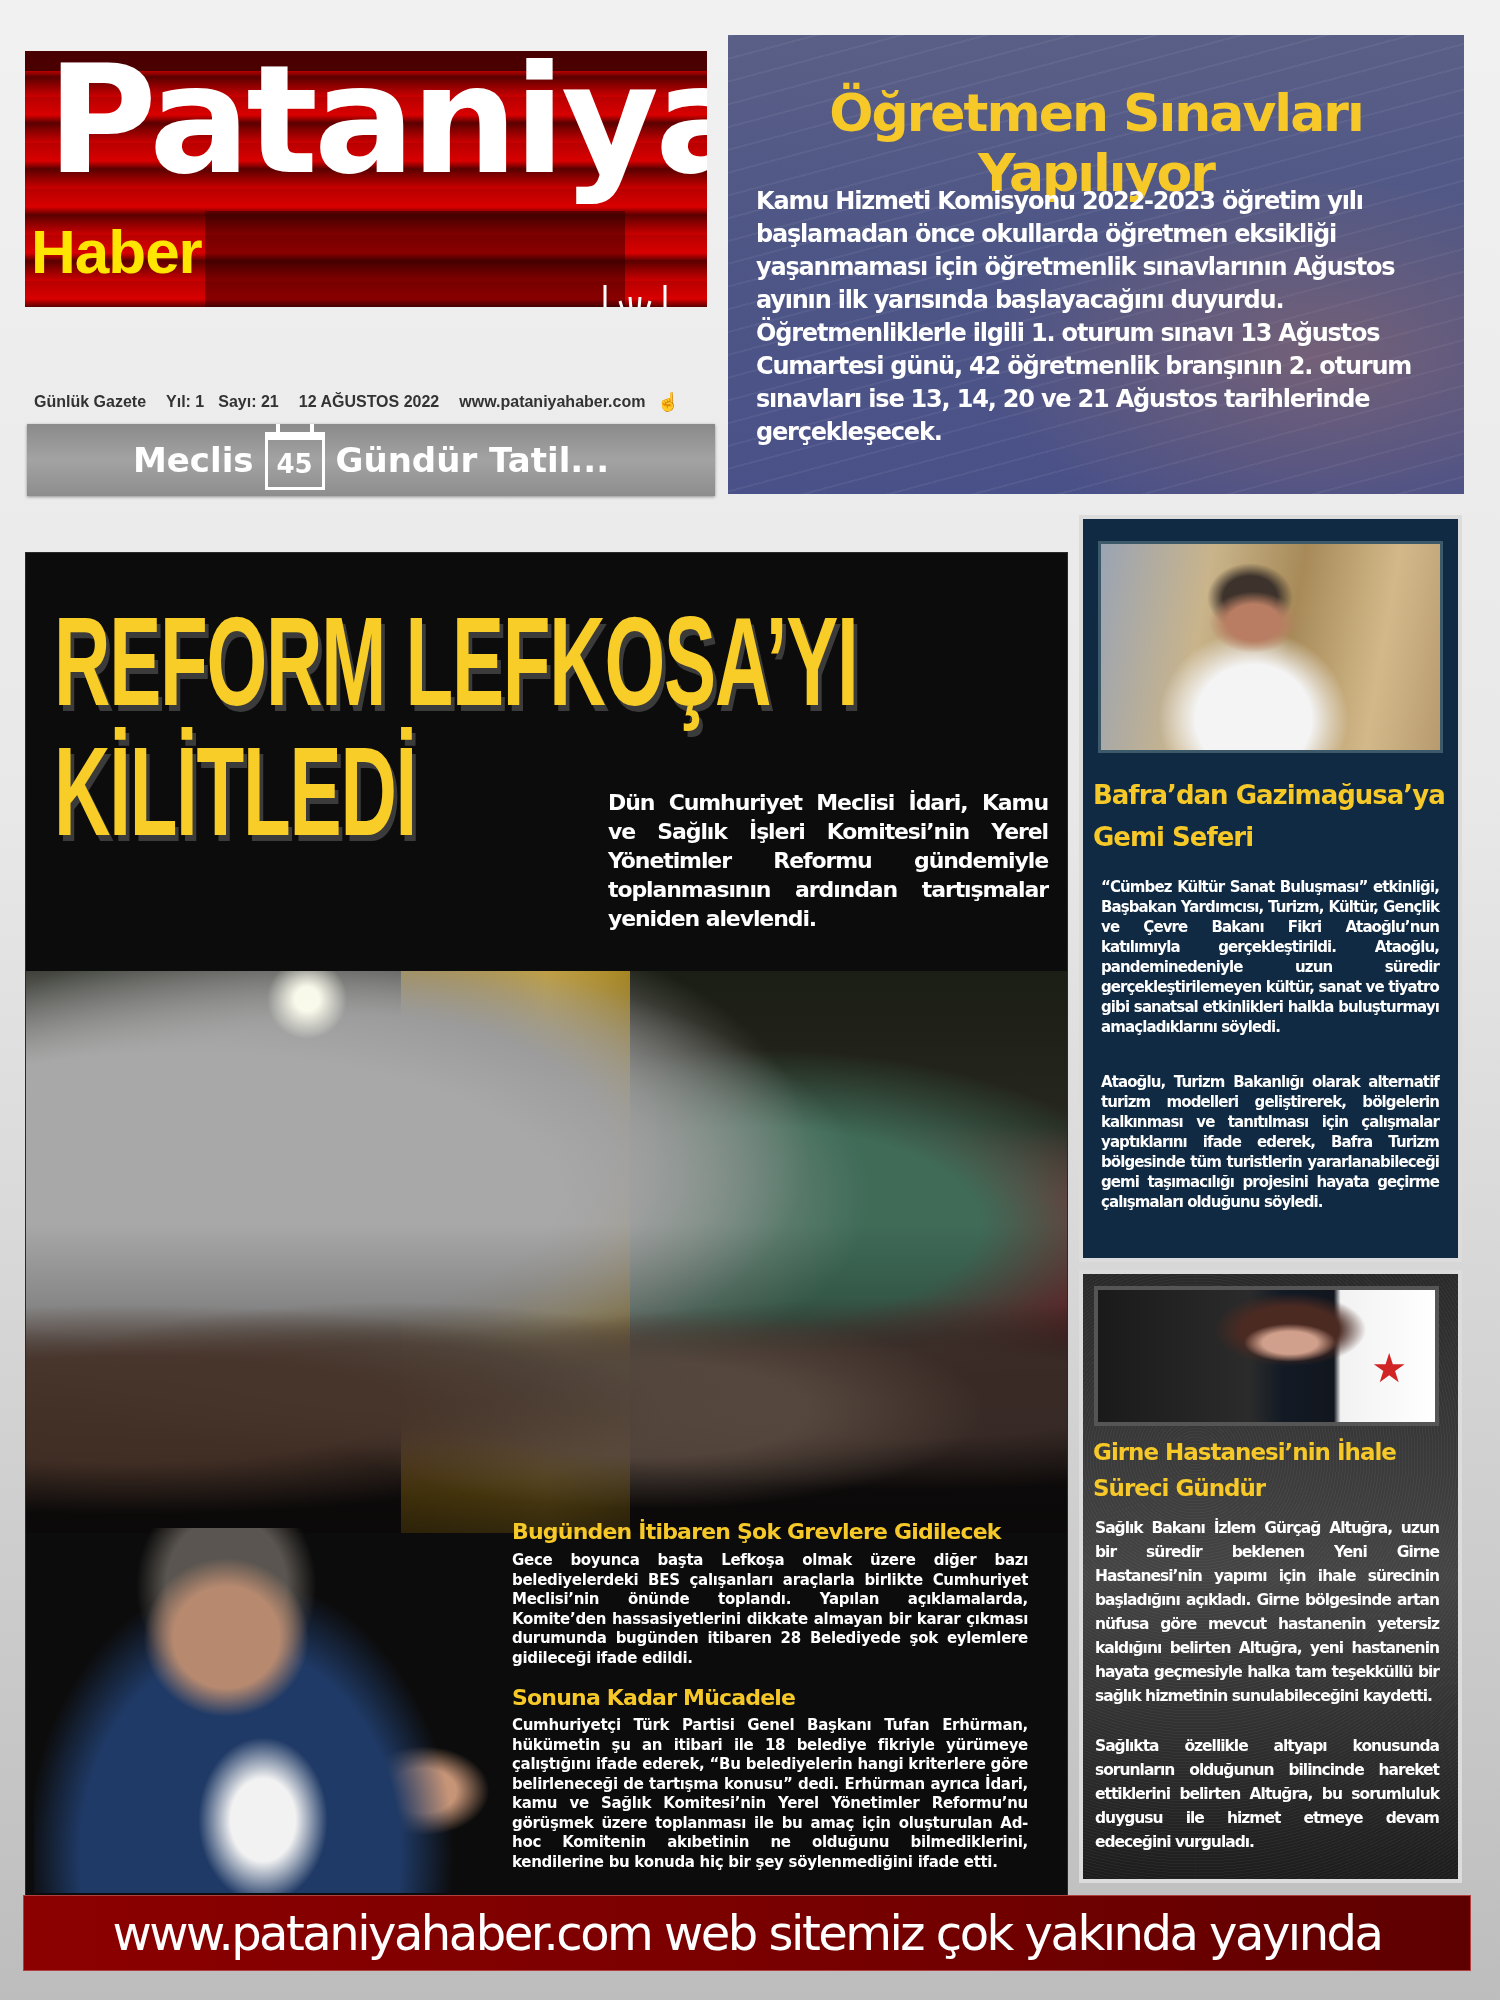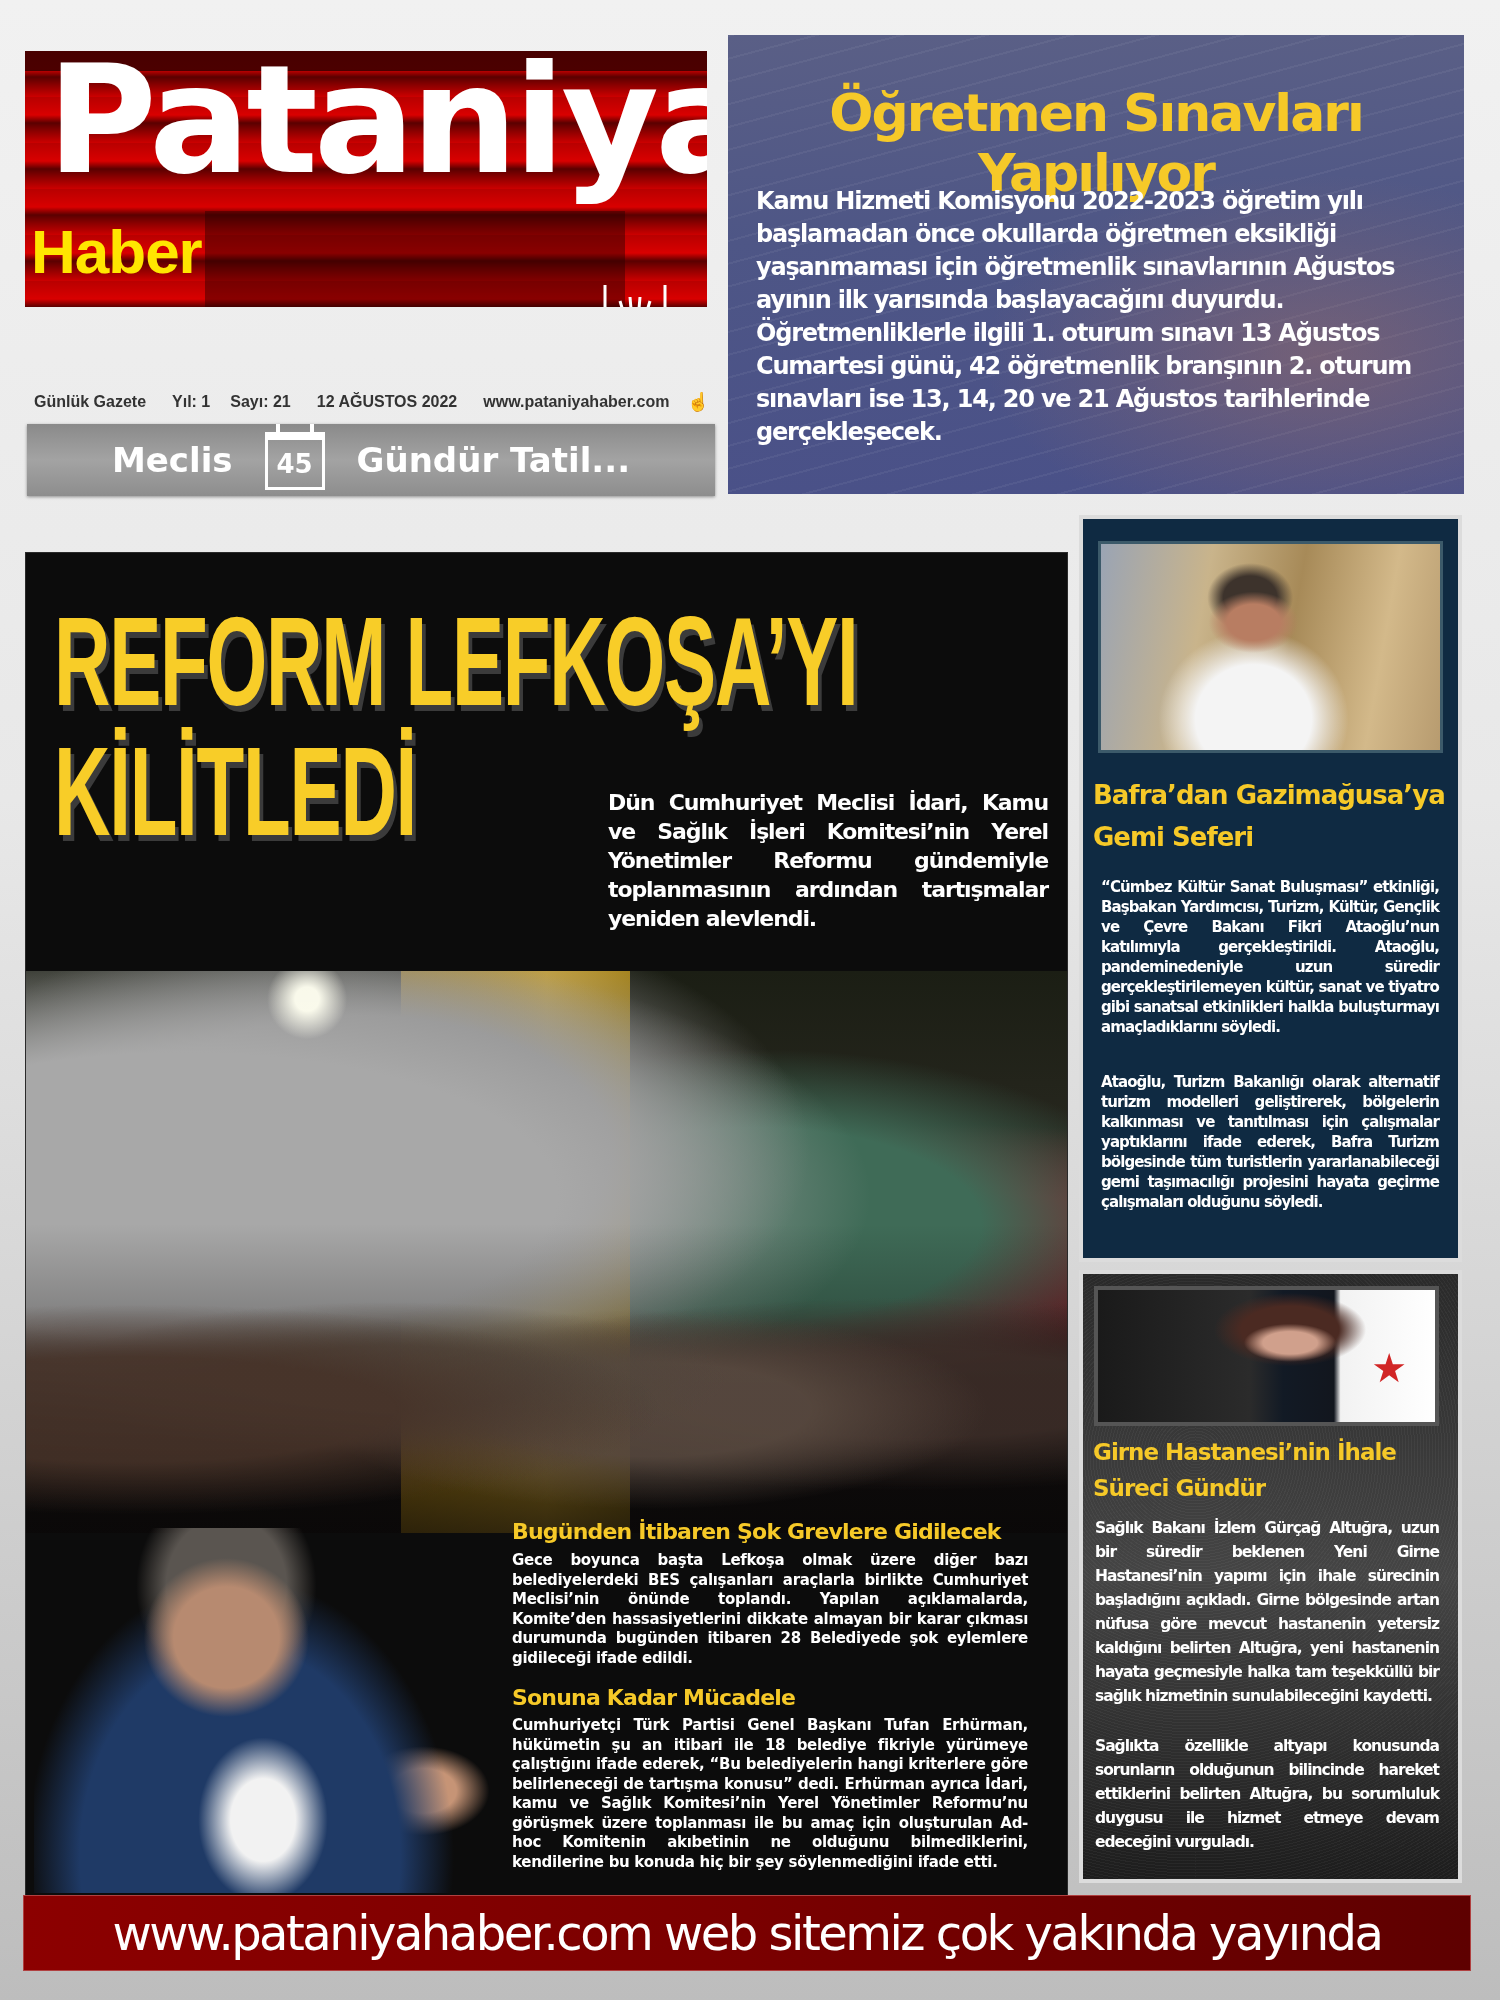--- a/index.html
+++ b/index.html
@@ -38,32 +38,32 @@
     position: absolute; left: 20px; top: 280px;
     font-family: "DejaVu Serif", serif; font-style: italic;
     font-size: 40px; color: #fff; line-height: 1; letter-spacing: -1px;
   }
   .mascot {
     position: absolute; left: 540px; top: 230px; width: 140px; height: 112px;
   }
 
   .infobar {
     position: absolute; left: 34px; top: 390px; width: 686px; height: 24px;
-    display: flex; align-items: center; gap: 26px;
+    display: flex; align-items: center; gap: 20px;
     font-family: "Liberation Sans", sans-serif; font-weight: bold;
     font-size: 16px; color: #333;
   }
   .infobar .gap { }
   .infobar .pointer { font-size: 18px; color: #444; margin-left: -8px; }
 
   .meclis {
     position: absolute; left: 27px; top: 424px; width: 688px; height: 72px;
     background: linear-gradient(180deg, #8a8a8a 0%, #a3a3a3 50%, #8d8d8d 100%);
     box-shadow: 0 1px 3px rgba(0,0,0,0.4);
-    display: flex; align-items: center; justify-content: center; gap: 32px;
+    display: flex; align-items: center; justify-content: center; gap: 11px;
     font-family: "DejaVu Sans", sans-serif; font-weight: bold;
     color: #fff; font-size: 34px;
   }
   .cal {
     position: relative; width: 60px; height: 58px; margin-top: 2px;
     border: 3px solid #fff; border-top-width: 8px;
     display: flex; align-items: center; justify-content: center;
     font-size: 26px; color: #fff;
   }
   .cal::before, .cal::after {

